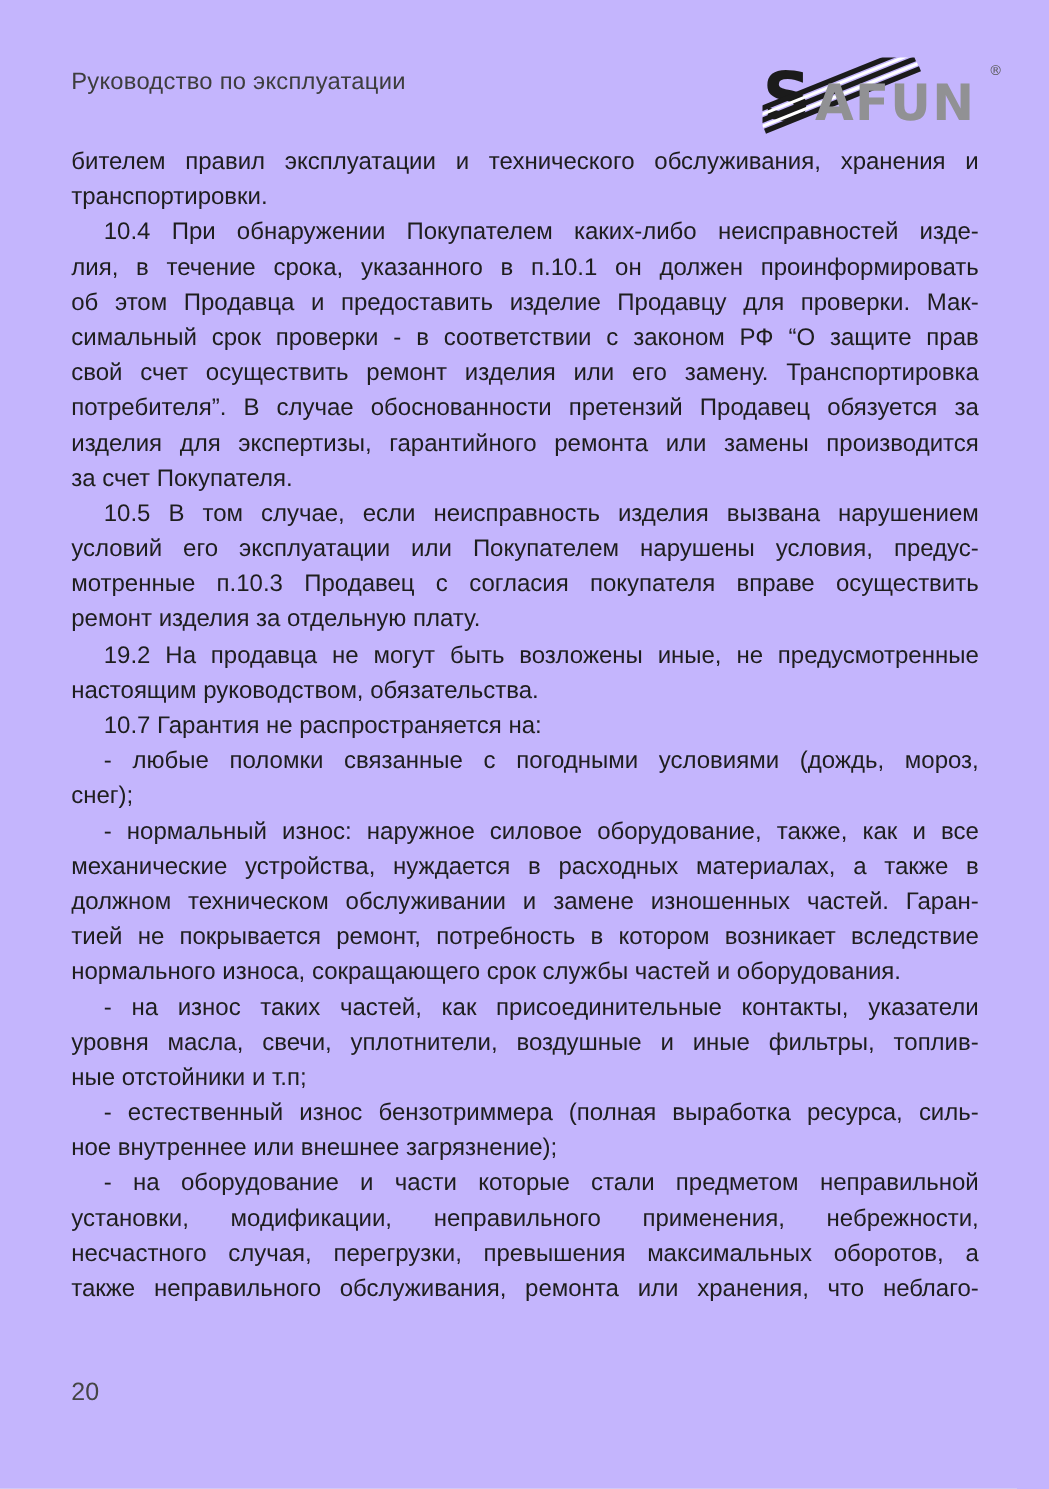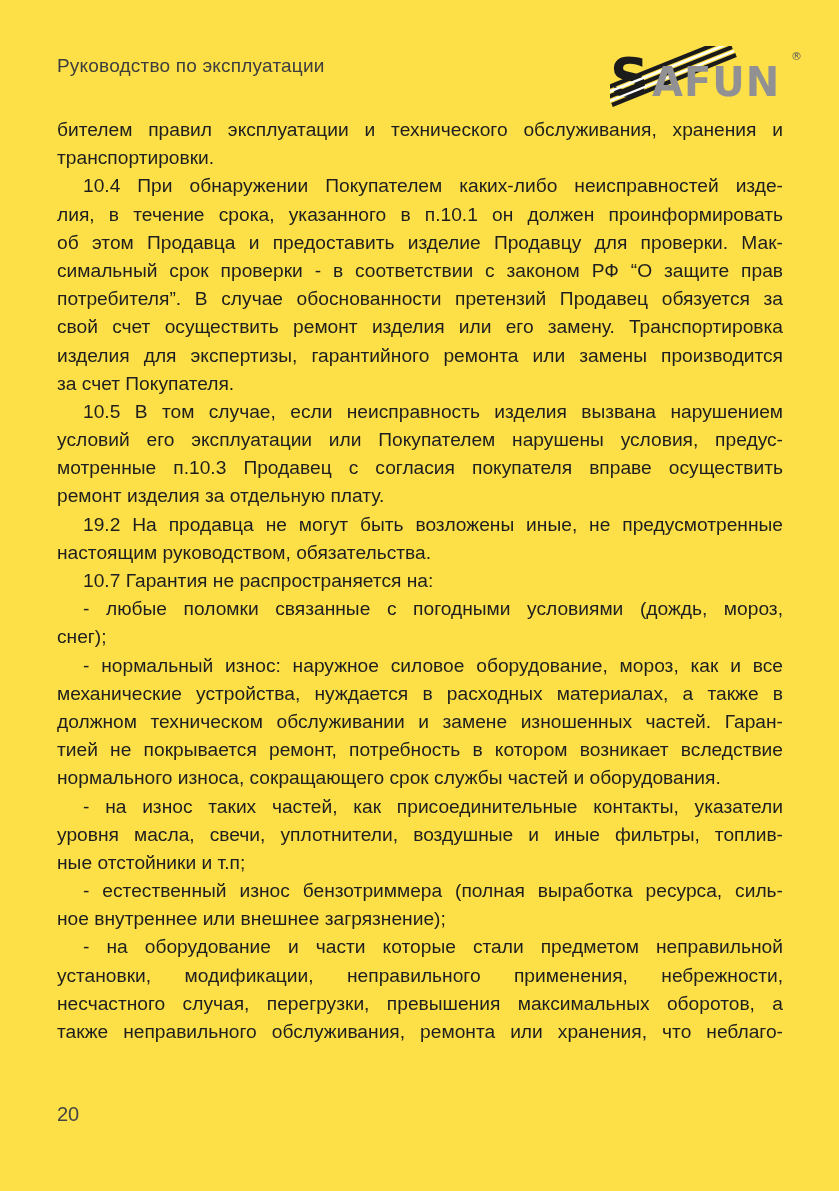--- a/index.html
+++ b/index.html
@@ -1,20 +1,20 @@
 <!DOCTYPE html>
 <html lang="ru"><head>
 <meta charset="utf-8">
 <style>
   html, body { margin: 0; padding: 0; background: #e8e8e8; }
   .page {
     position: relative;
     width: 839px;
     height: 1191px;
-    background: #fde047;
+    background: #c4b5fd;
     font-family: "Liberation Sans", sans-serif;
     overflow: hidden;
     margin: 0 auto;
   }
   .header-title {
     position: absolute;
     left: 57px;
     top: 54px;
     font-size: 19px;
     line-height: 24px;
@@ -85,22 +85,22 @@
   <div class="content" id="content">
       <p>
         <span class="line first">бителем правил эксплуатации и технического обслуживания, хранения и</span>
         <span class="line last">транспортировки.</span>
       </p>
       <p class="indent">
         <span class="line first">10.4 При обнаружении Покупателем каких-либо неисправностей изде-</span>
         <span class="line">лия, в течение срока, указанного в п.10.1 он должен проинформировать</span>
         <span class="line">об этом Продавца и предоставить изделие Продавцу для проверки. Мак-</span>
         <span class="line">симальный срок проверки - в соответствии с законом РФ “О защите прав</span>
+        <span class="line">свой счет осуществить ремонт изделия или его замену. Транспортировка</span>
         <span class="line">потребителя”. В случае обоснованности претензий Продавец обязуется за</span>
-        <span class="line">свой счет осуществить ремонт изделия или его замену. Транспортировка</span>
         <span class="line">изделия для экспертизы, гарантийного ремонта или замены производится</span>
         <span class="line last">за счет Покупателя.</span>
       </p>
       <p class="indent">
         <span class="line first">10.5 В том случае, если неисправность изделия вызвана нарушением</span>
         <span class="line">условий его эксплуатации или Покупателем нарушены условия, предус-</span>
         <span class="line">мотренные п.10.3 Продавец с согласия покупателя вправе осуществить</span>
         <span class="line last">ремонт изделия за отдельную плату.</span>
       </p>
       <p class="indent">
@@ -108,21 +108,21 @@
         <span class="line last">настоящим руководством, обязательства.</span>
       </p>
       <p class="indent">
         <span class="line first last">10.7 Гарантия не распространяется на:</span>
       </p>
       <p class="indent">
         <span class="line first">- любые поломки связанные с погодными условиями (дождь, мороз,</span>
         <span class="line last">снег);</span>
       </p>
       <p class="indent">
-        <span class="line first">- нормальный износ: наружное силовое оборудование, мороз, как и все</span>
+        <span class="line first">- нормальный износ: наружное силовое оборудование, также, как и все</span>
         <span class="line">механические устройства, нуждается в расходных материалах, а также в</span>
         <span class="line">должном техническом обслуживании и замене изношенных частей. Гаран-</span>
         <span class="line">тией не покрывается ремонт, потребность в котором возникает вследствие</span>
         <span class="line last">нормального износа, сокращающего срок службы частей и оборудования.</span>
       </p>
       <p class="indent">
         <span class="line first">- на износ таких частей, как присоединительные контакты, указатели</span>
         <span class="line">уровня масла, свечи, уплотнители, воздушные и иные фильтры, топлив-</span>
         <span class="line last">ные отстойники и т.п;</span>
       </p>

